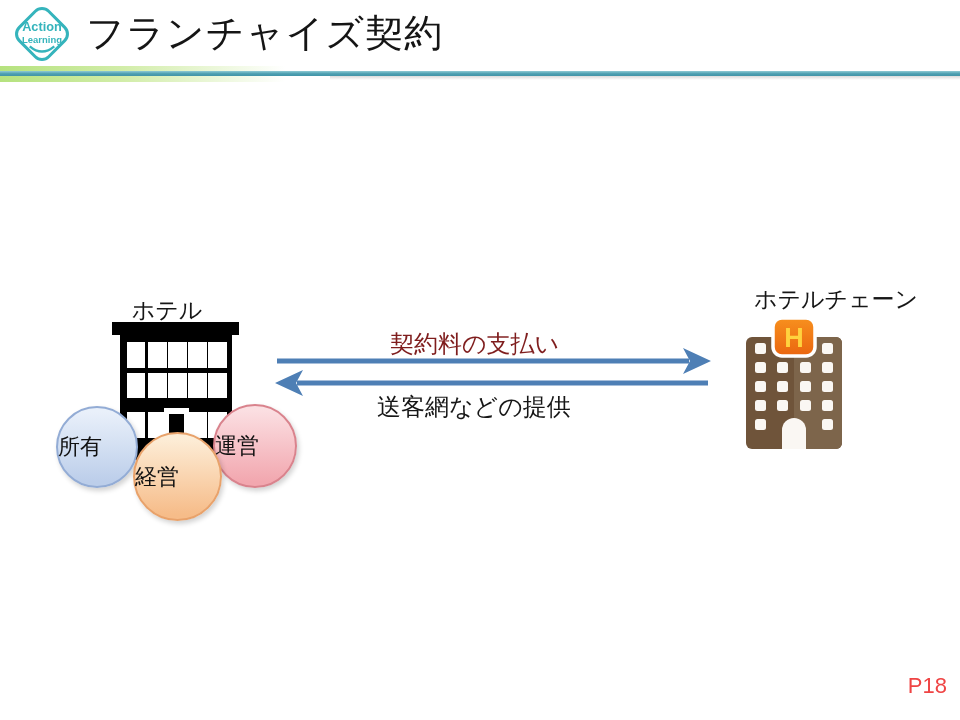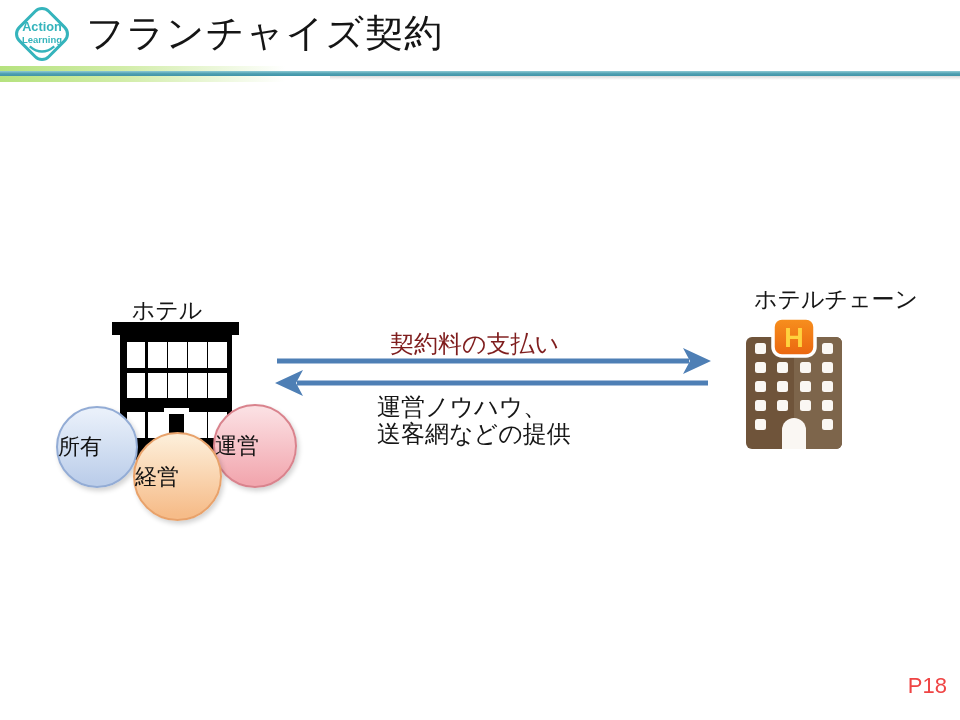--- a/index.html
+++ b/index.html
@@ -185,20 +185,19 @@
     </g>
     <g>
       <line x1="27" y1="38" x2="438" y2="38" stroke="#4E7FB5" stroke-width="5"></line>
       <polygon points="33,25 5,38 33,51 26,38" fill="#4E7FB5"></polygon>
     </g>
   </svg>
 
   <div class="arrow-label-top">契約料の支払い</div>
 
   <div class="arrow-label-bottom">
-    <div>運営ノウハウ、</div>
     <div>送客網などの提供</div>
   </div>
 
 
   <div class="page-number">P18</div>
 
 </div>
 
 </body></html>

